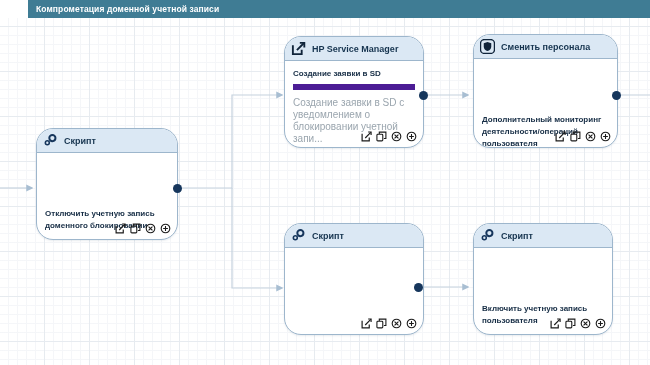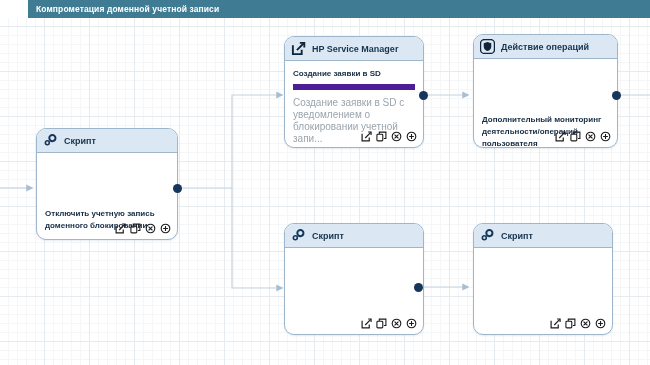--- a/index.html
+++ b/index.html
@@ -44,21 +44,21 @@
     background:linear-gradient(to bottom, rgba(255,255,255,.55), rgba(255,255,255,.55));
     pointer-events:none;
   }
   .edges{position:absolute;left:0;top:0;width:650px;height:347px;}
 
   
   .node{
     position:absolute;
     background:#ffffff;
     border:1px solid #9db6cc;
-    border-radius:10px;
+    border-radius:17px;
     box-sizing:border-box;
     box-shadow:0 1px 2px rgba(40,70,100,.10);
     overflow:hidden;
     z-index:5;
   }
   .node-head{
     height:24px;
     background:#dbe8f4;
     border-bottom:1px solid #9db6cc;
     display:flex;align-items:center;
@@ -229,21 +229,21 @@
     <span class="port-dot" style="left:419px;top:73px;"></span>
 
     <div class="node" style="left:473px;top:16px;width:145px;height:114px;">
       <div class="node-head">
         <span class="node-ico">
           <svg width="15" height="15" viewBox="0 0 16 16">
             <rect x="0.6" y="0.6" width="14.8" height="14.8" rx="4" fill="none" stroke="#10243a" stroke-width="1.4"></rect>
             <path d="M8 3.1 L12 4.6 L12 8.2 C12 10.4 10.2 12.1 8 12.9 C5.8 12.1 4 10.4 4 8.2 L4 4.6 Z" fill="#10243a"></path>
           </svg>
         </span>
-        <span class="node-title">Действие операций</span>
+        <span class="node-title">Сменить персонала</span>
       </div>
       <div class="node-body">
         <div class="node-text">Дополнительный мониторинг деятельности/операций пользователя</div>
         <div class="node-tools">
           <span class="tool">
             <svg width="11" height="11" viewBox="0 0 12 12">
               <path d="M1.2 3 L1.2 10.8 L9 10.8 L9 7.2" fill="none" stroke="#1b1b1b" stroke-width="1.3"></path>
               <path d="M4.6 7.6 L10.6 1.5" stroke="#1b1b1b" stroke-width="1.3"></path>
               <path d="M7.8 1.1 L11 1.1 L11 4.3" fill="none" stroke="#1b1b1b" stroke-width="1.3"></path>
             </svg>
@@ -317,20 +317,21 @@
       <div class="node-head">
         <span class="node-ico">
           <svg width="15" height="15" viewBox="0 0 16 16">
             <circle cx="10" cy="5.4" r="3.3" fill="none" stroke="#16365c" stroke-width="2.1"></circle>
             <circle cx="4.6" cy="10.4" r="2.1" fill="none" stroke="#16365c" stroke-width="1.7"></circle>
           </svg>
         </span>
         <span class="node-title">Скрипт</span>
       </div>
       <div class="node-body">
+        <div class="node-text">Включить учетную запись пользователя</div>
         <div class="node-tools">
           <span class="tool">
             <svg width="11" height="11" viewBox="0 0 12 12">
               <path d="M1.2 3 L1.2 10.8 L9 10.8 L9 7.2" fill="none" stroke="#1b1b1b" stroke-width="1.3"></path>
               <path d="M4.6 7.6 L10.6 1.5" stroke="#1b1b1b" stroke-width="1.3"></path>
               <path d="M7.8 1.1 L11 1.1 L11 4.3" fill="none" stroke="#1b1b1b" stroke-width="1.3"></path>
             </svg>
           </span>
           <span class="tool">
             <svg width="11" height="11" viewBox="0 0 12 12">

